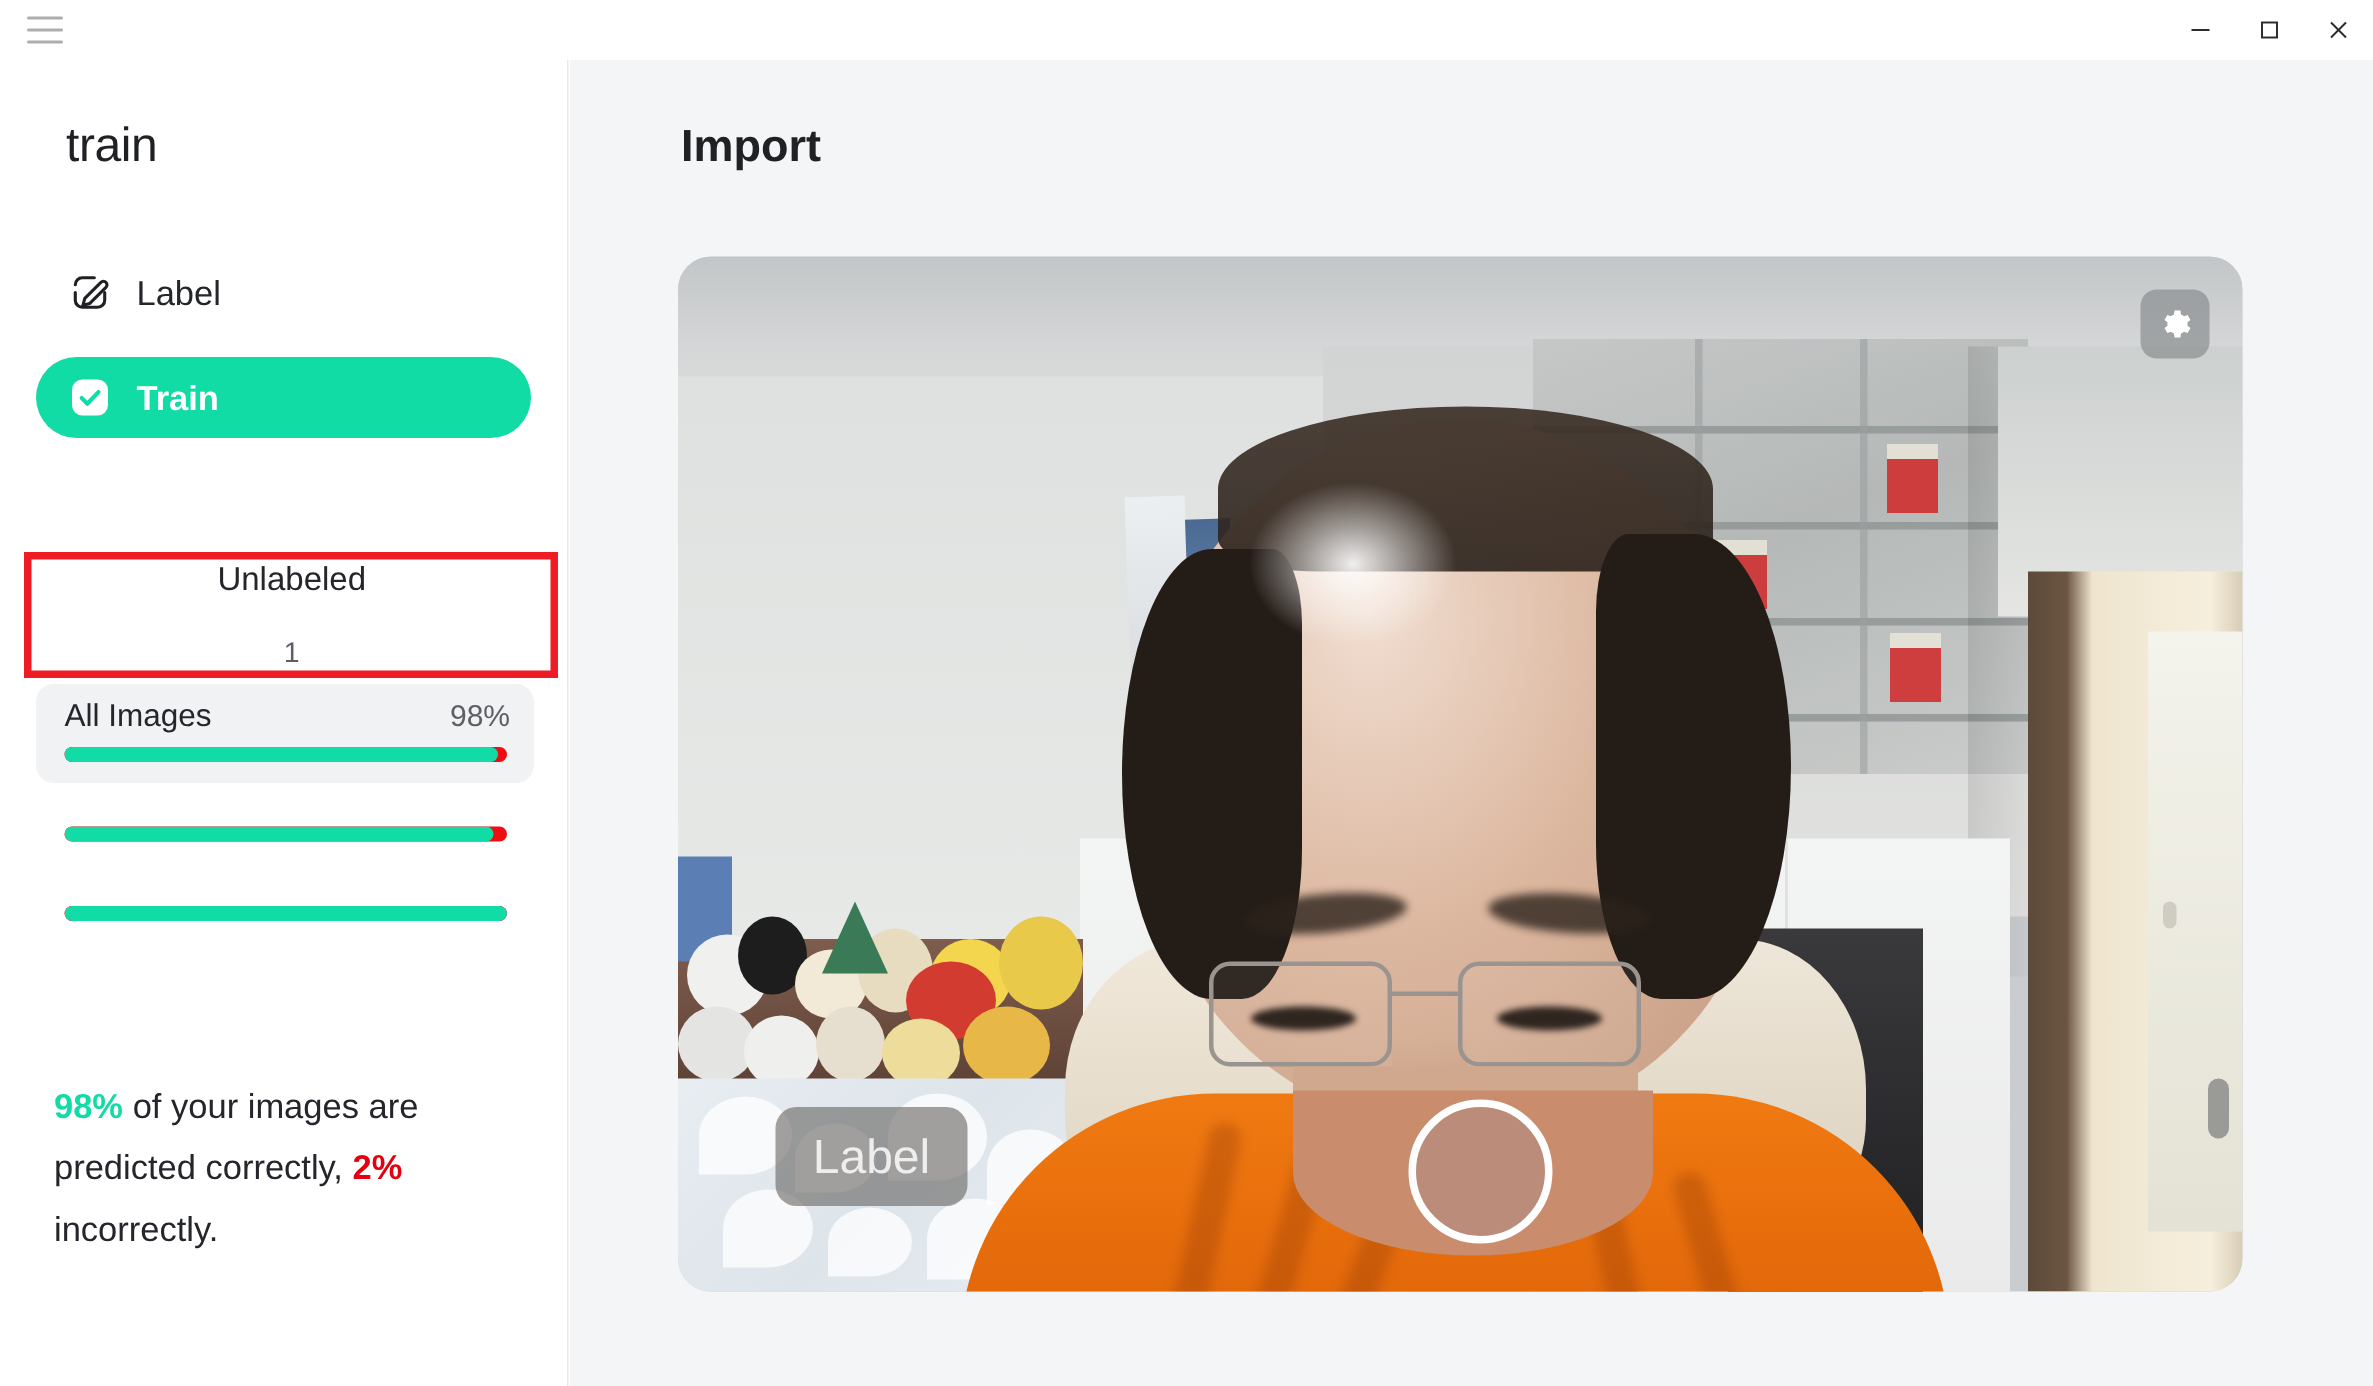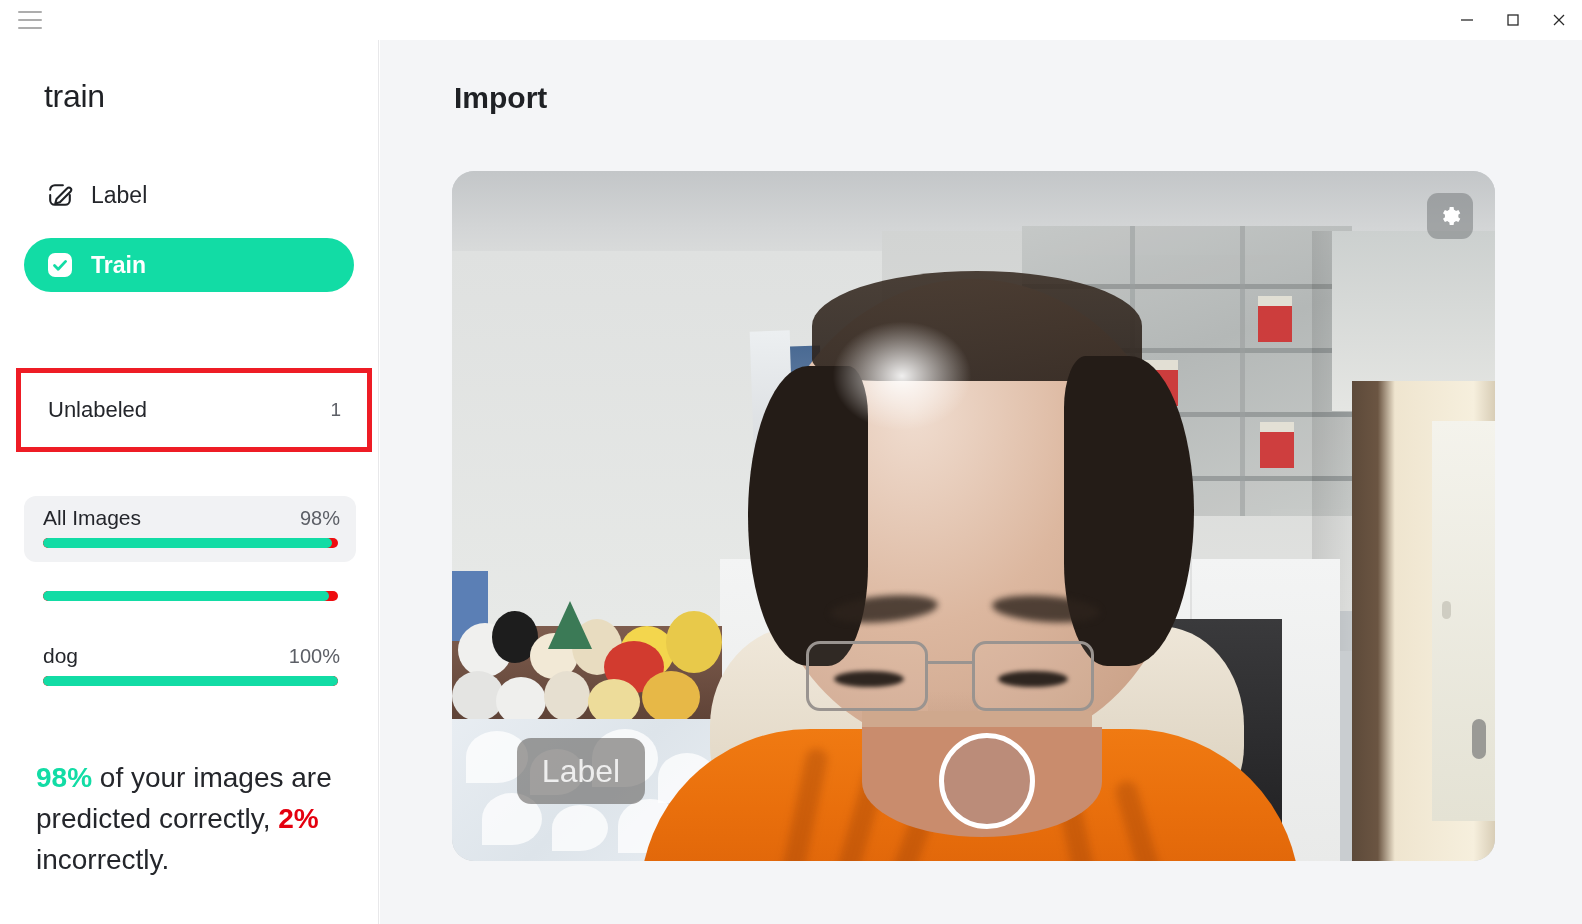--- a/index.html
+++ b/index.html
@@ -132,35 +132,36 @@
   .unlabeled-row {
     position: absolute;
     left: 0; top: 0;
     width: 100%;
     height: 100%;
     display: flex;
     align-items: center;
     justify-content: space-between;
     padding: 0 26px 0 27px;
     cursor: pointer;
+    flex-direction: column;
   }
   .unlabeled-label {
     font-size: 22px;
     color: #24262b;
   }
   .unlabeled-count {
     font-size: 19px;
     color: #5c5f66;
   }
 
   
   .class-list {
     position: absolute;
     left: 24px;
-    top: 496px;
+    top: 456px;
     width: 332px;
   }
   .class-row {
     position: relative;
     padding: 10px 16px 14px 19px;
     border-radius: 12px;
     margin-bottom: 19px;
     cursor: pointer;
   }
   .class-row.highlight { background: #f1f2f4; }
@@ -191,23 +192,23 @@
     left: 0; top: 0;
     height: 10px;
     border-radius: 5px;
     background: #12DCA5;
   }
 
   
   .summary {
     position: absolute;
     left: 36px;
-    top: 757px;
+    top: 717px;
     width: 330px;
-    font-size: 28px;
+    font-size: 23px;
     line-height: 41px;
     color: #24262b;
   }
   .summary .good { color: #12DCA5; font-weight: 700; }
   .summary .bad { color: #e4000f; font-weight: 700; }
 
   
   .main {
     position: absolute;
     left: 380px;
@@ -662,24 +663,20 @@
         </div>
       </div>
 
       <div class="class-row">
         <div class="bar-track">
           <div class="bar-fill" style="width: 97%;"></div>
         </div>
       </div>
 
       <div class="class-row">
-        <div class="class-head">
-          <span class="class-name">dog</span>
-          <span class="class-pct">100%</span>
-        </div>
         <div class="bar-track">
           <div class="bar-fill" style="width: 100%;"></div>
         </div>
       </div>
     </div>
 
     <p class="summary"><span class="good">98%</span><span> of your images are predicted correctly,</span> <span class="bad">2%</span><span> incorrectly.</span></p>
   </aside>
 
   <main class="main">

